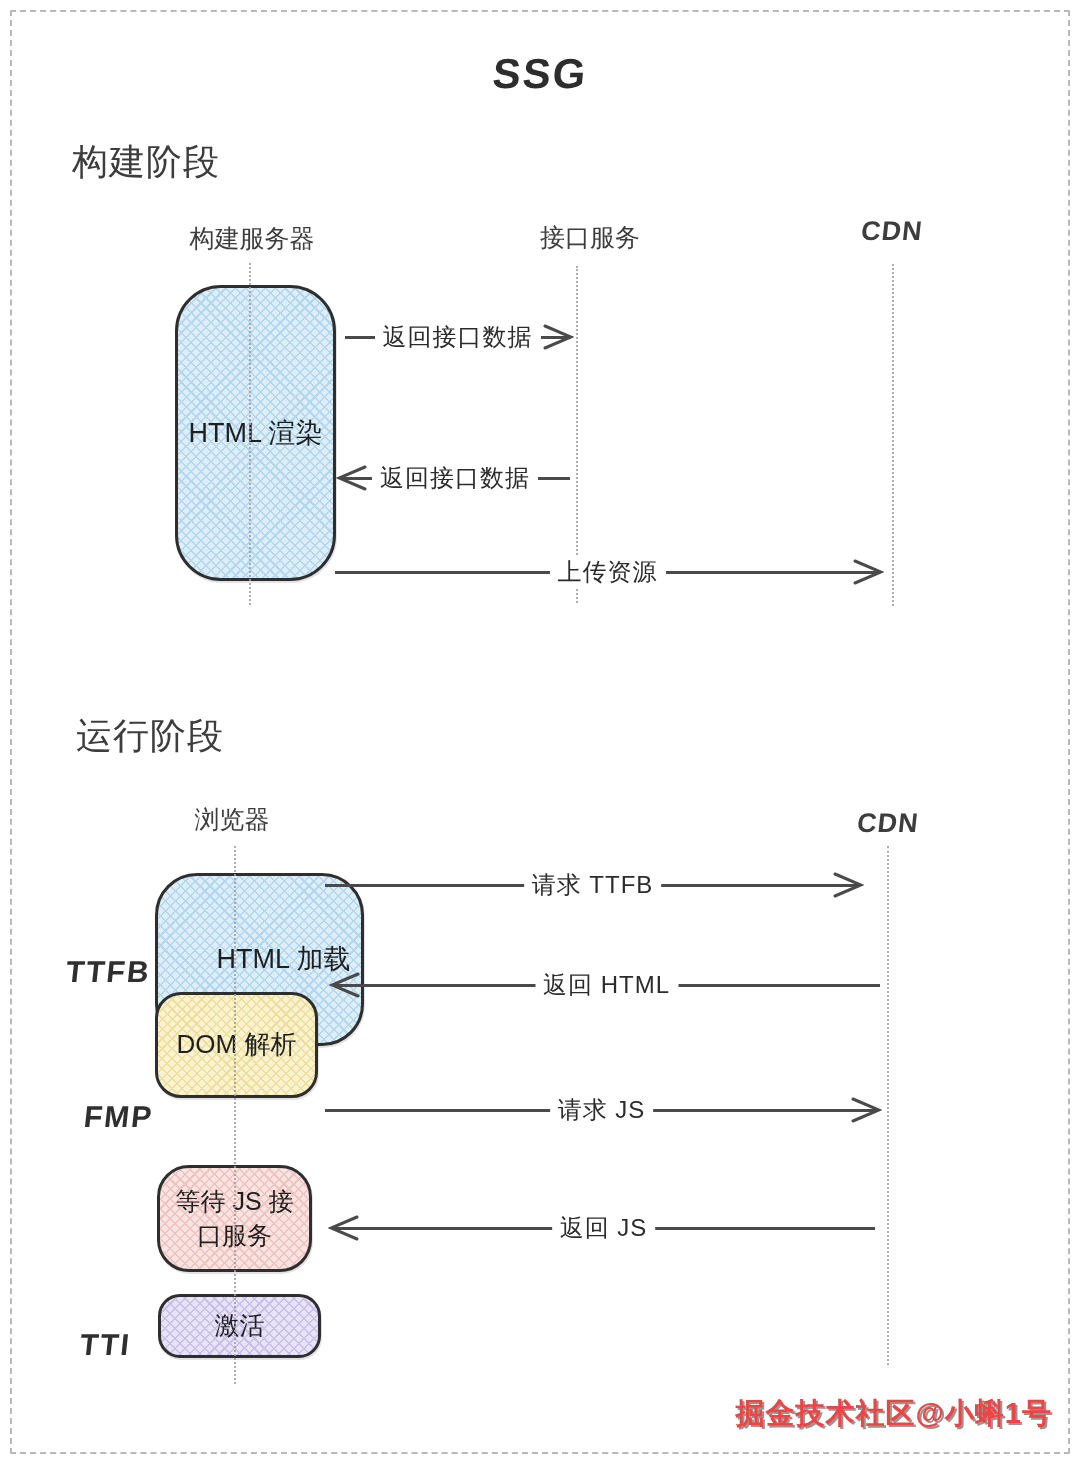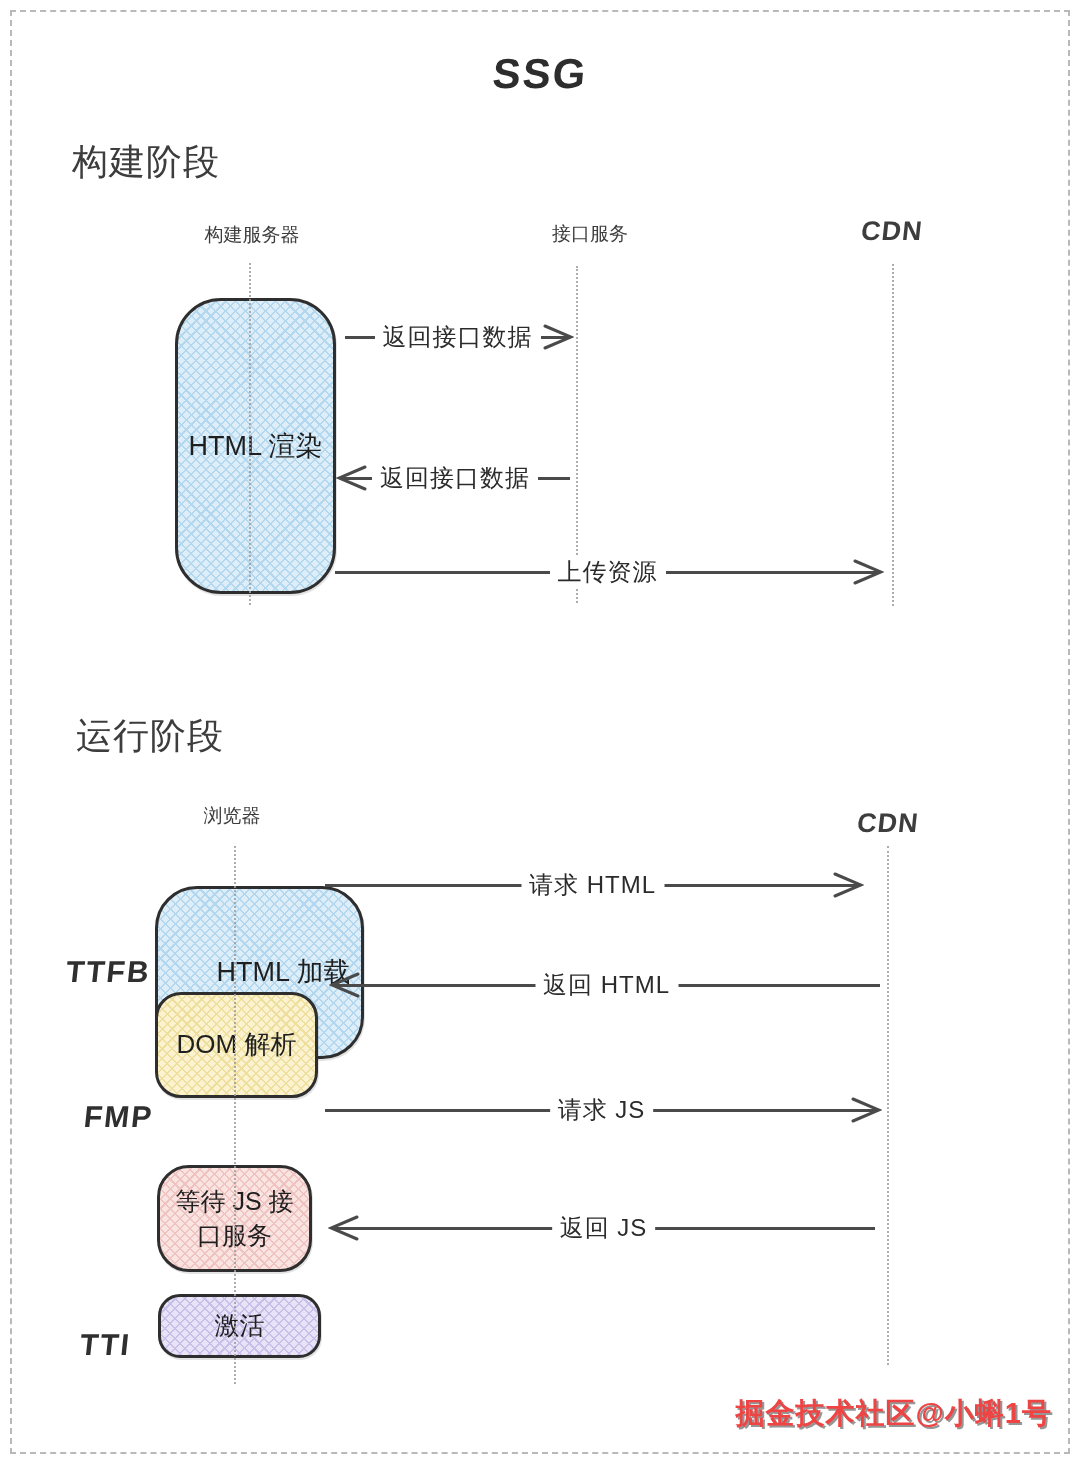--- a/index.html
+++ b/index.html
@@ -22,40 +22,39 @@
     position:absolute; font-size:36px; font-weight:500; color:#3d3d3d;
     letter-spacing:1px;
   }
   .lifeline {
     position:absolute; width:0;
     border-left:2px dotted #9f9f9f;
     z-index:5; opacity:.85;
   }
   .lifeline-label {
     position:absolute; transform:translateX(-50%);
-    font-size:19px; color:#3d3d3d; white-space:nowrap; z-index:4;
+    font-size:25px; color:#3d3d3d; white-space:nowrap; z-index:4;
   }
   .hand { transform:translateX(-50%) skewX(-6deg); font-weight:600; letter-spacing:1px; font-size:27px; }
   .metric {
     position:absolute; font-size:30px; font-weight:600; color:#2f2f2f;
     transform:skewX(-6deg); letter-spacing:2px; z-index:4;
   }
   .box {
     position:absolute; z-index:2;
     border:3px solid #2e2e2e;
     display:flex; align-items:center; justify-content:center; text-align:center;
     font-size:26px; font-weight:500; color:#1f1f1f; line-height:1.35;
     box-shadow:1px 2px 0 #2e2e2e22;
   }
   .hatch-blue {
     background-color:#ddeef9;
     background-image:
       repeating-linear-gradient(45deg, #b3d7ee 0 1.5px, transparent 1.5px 7px),
       repeating-linear-gradient(-45deg, #b3d7ee 0 1.5px, transparent 1.5px 7px);
-    margin-top: 13px;
   }
   .hatch-yellow {
     background-color:#fbf3cf;
     background-image:
       repeating-linear-gradient(45deg, #efdf9e 0 1.5px, transparent 1.5px 7px),
       repeating-linear-gradient(-45deg, #efdf9e 0 1.5px, transparent 1.5px 7px);
   }
   .hatch-pink {
     background-color:#fae4e2;
     background-image:
@@ -159,21 +158,21 @@
 
   <div class="box hatch-pink" style="left:157px; top:1165px; width:155px; height:107px; border-radius:32px; font-size:25px; padding:0 12px; box-sizing:border-box;">
     <span>等待 JS 接口服务</span>
   </div>
 
   <div class="box hatch-purple" style="left:158px; top:1294px; width:157px; height:58px; border-radius:22px; font-size:25px;">
     <span>激活</span>
   </div>
 
   <div class="msg" style="left:325px; top:884px; width:535px;">
-    <span class="msg-label">请求 HTML</span>
+    <span class="msg-label">请求 TTFB</span>
     <span class="head right">
       <svg width="32" height="28" viewBox="0 0 32 28">
           <polyline points="3,3 29,14 3,25" fill="none" stroke="#4a4a4a" stroke-width="3" stroke-linecap="round"></polyline>
         </svg>
     </span>
   </div>
 
   <div class="msg" style="left:333px; top:984px; width:547px;">
     <span class="msg-label">返回 HTML</span>
     <span class="head left">

